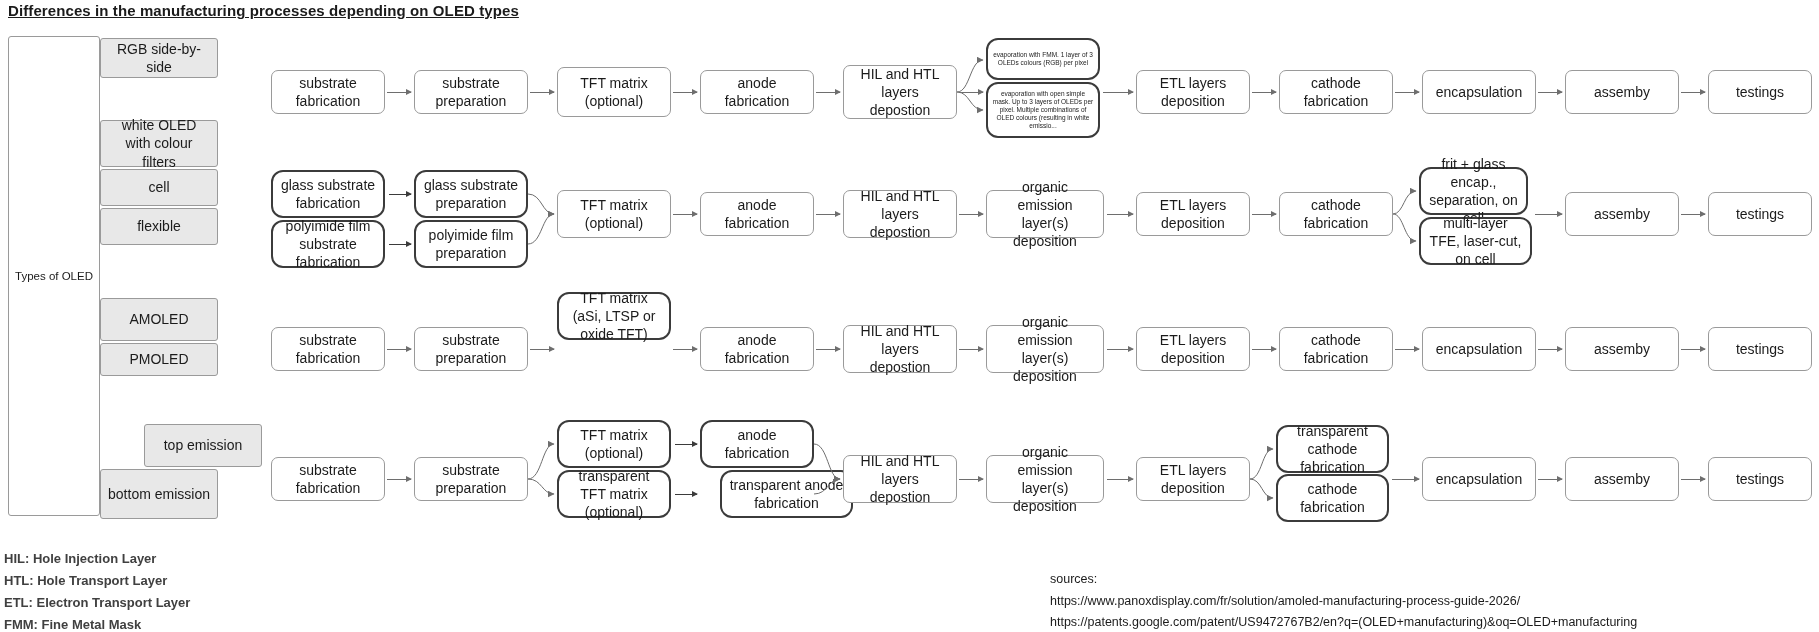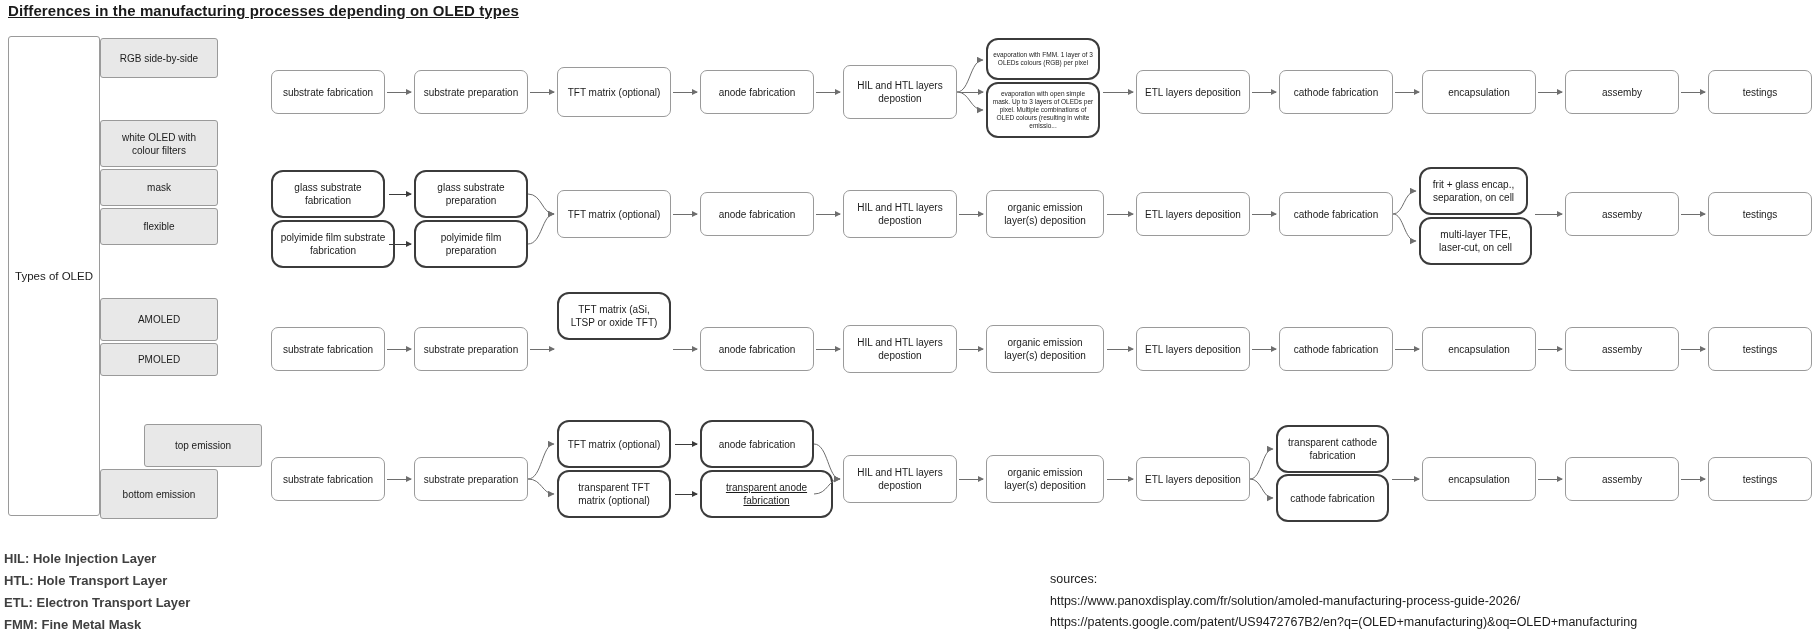--- a/index.html
+++ b/index.html
@@ -20,21 +20,21 @@
   }
 
   
   .box {
     position:absolute;
     border:1px solid #9a9a9a;
     border-radius:7px;
     background:#ffffff;
     display:flex; align-items:center; justify-content:center;
     text-align:center;
-    font-size:10px;
+    font-size:14px;
     line-height:1.3;
     padding:2px 7px;
     color:#1b1b1b;
   }
   .box.thick { border:2px solid #3b3b3b; border-radius:12px; }
   .box.grey  { background:#e8e8e8; border:1px solid #9a9a9a; border-radius:3px; }
   .box.tiny  { font-size:6.5px; line-height:1.22; padding:2px 4px; }
 
   
   .arrow {
@@ -81,21 +81,21 @@
 </div>
 
 <div class="box grey" style="left:100px; top:38px; width:118px; height:40px;">
   <span>RGB side-by-side</span>
 </div>
 <div class="box grey" style="left:100px; top:80px; width:118px; height:47px;margin-top:40px;">
   <span>white OLED with colour filters</span>
 </div>
 
 <div class="box grey" style="left:100px; top:169px; width:118px; height:37px;">
-  <span>mask</span>
+  <span>cell</span>
 </div>
 <div class="box grey" style="left:100px; top:208px; width:118px; height:37px;">
   <span>flexible</span>
 </div>
 
 <div class="box grey" style="left:100px; top:298px; width:118px; height:43px;">
   <span>AMOLED</span>
 </div>
 <div class="box grey" style="left:100px; top:343px; width:118px; height:33px;">
   <span>PMOLED</span>
@@ -152,21 +152,21 @@
 <div class="arrow" style="left:959px; top:92px; width:24px;"></div>
 <div class="arrow" style="left:1103px; top:92px; width:30px;"></div>
 <div class="arrow" style="left:1252px; top:92px; width:24px;"></div>
 <div class="arrow" style="left:1395px; top:92px; width:24px;"></div>
 <div class="arrow" style="left:1538px; top:92px; width:24px;"></div>
 <div class="arrow" style="left:1681px; top:92px; width:24px;"></div>
 
 <div class="box thick" style="left:271px; top:170px; width:114px; height:48px;">
   <span>glass substrate fabrication</span>
 </div>
-<div class="box thick" style="left:271px; top:220px; width:124px; height:48px;">
+<div class="box thick" style="left:271px; top:220px; width:114px; height:48px;">
   <span>polyimide film substrate fabrication</span>
 </div>
 <div class="box thick" style="left:414px; top:170px; width:114px; height:48px;">
   <span>glass substrate preparation</span>
 </div>
 <div class="box thick" style="left:414px; top:220px; width:114px; height:48px;">
   <span>polyimide film preparation</span>
 </div>
 <div class="box" style="left:557px; top:190px; width:114px; height:48px;">
   <span>TFT matrix (optional)</span>
@@ -262,21 +262,21 @@
 </div>
 <div class="box thick" style="left:557px; top:420px; width:114px; height:48px;">
   <span>TFT matrix (optional)</span>
 </div>
 <div class="box thick" style="left:557px; top:470px; width:114px; height:48px;">
   <span>transparent TFT matrix (optional)</span>
 </div>
 <div class="box thick" style="left:700px; top:420px; width:114px; height:48px;">
   <span>anode fabrication</span>
 </div>
-<div class="box thick" style="left:700px; top:470px; width:133px; height:48px;text-decoration:underline;">
+<div class="box thick" style="left:720px; top:470px; width:133px; height:48px;">
   <span>transparent anode fabrication</span>
 </div>
 <div class="box" style="left:843px; top:455px; width:114px; height:48px;">
   <span>HIL and HTL layers depostion</span>
 </div>
 <div class="box" style="left:986px; top:455px; width:118px; height:48px;">
   <span>organic emission layer(s) deposition</span>
 </div>
 <div class="box" style="left:1136px; top:457px; width:114px; height:44px;">
   <span>ETL layers deposition</span>

